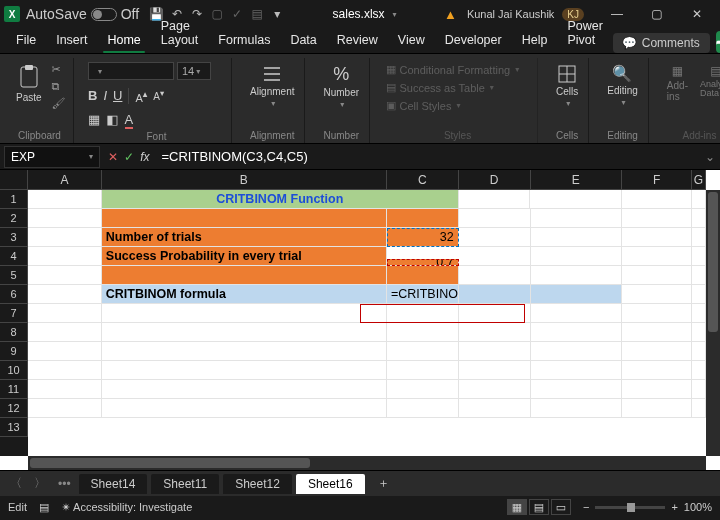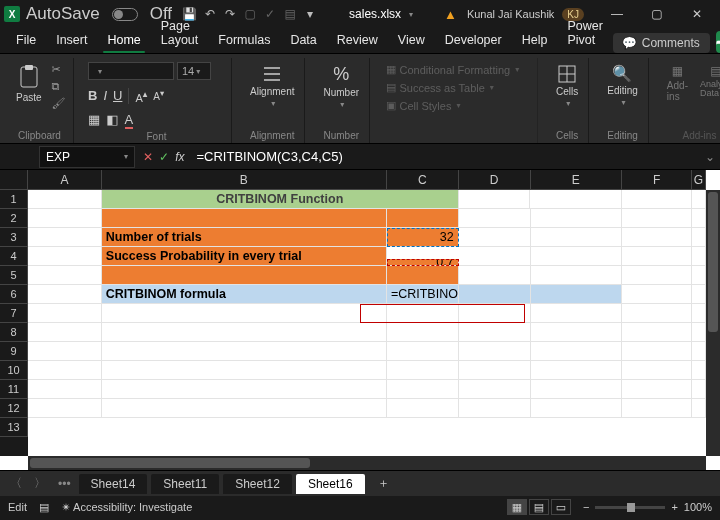--- a/index.html
+++ b/index.html
@@ -1,19 +1,19 @@
 <!DOCTYPE html>
 <html><head>
 <meta charset="utf-8">
 <style>
   * { box-sizing: border-box; margin: 0; padding: 0; font-family: "Segoe UI", Arial, sans-serif; }
   body { background: #1a1a1a; color: #ccc; width: 720px; height: 520px; overflow: hidden; font-size: 12px; }
   .title-bar { height: 28px; background: #1a1a1a; display: flex; align-items: center; padding: 0 4px; gap: 6px; }
   .excel-icon { width: 16px; height: 16px; background: #107c41; display:flex;align-items:center;justify-content:center;color:#fff;font-size:10px;font-weight:bold;border-radius:2px;}
-  .autosave { font-size: 17px; color:#ccc; display:flex; align-items:center; gap:12px;text-align:right;}
+  .autosave { font-size: 14px; color:#ccc; display:flex; align-items:center; gap:4px;text-align:right;}
   .pill { width:26px;height:13px;border:1px solid #888;border-radius:7px;display:flex;align-items:center;padding:0 1px;}
   .knob { width:9px;height:9px;border-radius:50%;background:#888;}
   .qat { display:flex; align-items:center; gap:4px; margin-left:4px;}
   .qat svg, .qat .glyph { width:16px; height:16px; }
   .glyph { display:inline-flex;align-items:center;justify-content:center;font-size:12px;color:#bbb;}
   .spacer { flex:1; }
   .filename { color:#fff; font-size:12px; }
   .warn { color:#f0a020; font-size:13px; margin-right:4px;}
   .userpill { background:#5a4020; color:#e8d090; border-radius:9px; font-size:10px; padding:1px 5px; margin-left:2px;}
   .winbtns { display:flex; gap:2px; margin-left:8px;}
@@ -30,38 +30,38 @@
   .group-body { flex:1; display:flex; align-items:flex-start; gap:4px; padding-top:4px;}
   .vgroup { display:flex; flex-direction:column; gap:2px;}
   .btn-lg { display:flex; flex-direction:column; align-items:center; justify-content:center; padding:2px 4px; gap:2px; color:#ccc;}
   .btn-lg .lbl { font-size:10px;}
   .sm { font-size:11px; color:#999; display:flex; align-items:center; gap:3px; padding:1px 2px;}
   .dim { opacity:0.45; }
   .fontbox { display:flex; gap:3px; align-items:center;}
   .fakeinput { background:#1a1a1a; border:1px solid #444; height:18px; font-size:11px; color:#aaa; padding:0 4px; display:flex; align-items:center;}
   .biu { display:flex; gap:6px; padding-top:4px;}
   .biu span { font-size:13px; color:#ccc;}
-  .namebox-row { height:26px; background:#1a1a1a; display:flex; align-items:center; border-bottom:1px solid #000;padding-left:35px;}
+  .namebox-row { height:26px; background:#1a1a1a; display:flex; align-items:center; border-bottom:1px solid #000;}
   .namebox { width:96px; height:22px; margin-left:4px; background:#111; border:1px solid #333; color:#fff; font-size:12px; padding:0 6px; display:flex; align-items:center; justify-content:space-between;}
   .fxbtns { display:flex; align-items:center; gap:6px; padding:0 8px; color:#aaa;}
   .fx-red { color:#e06060;}
   .fx-green { color:#60c060;}
   .fx-label { font-style:italic; color:#ccc;}
   .formula { flex:1; color:#fff; font-size:13px; padding-left:4px;}
   .expand { width:20px; text-align:center; color:#888;}
   .grid-wrap { position:relative; height:300px; background:#fff; overflow:hidden;}
   .corner { position:absolute; left:0; top:0; width:28px; height:20px; background:#1a1a1a; border-right:1px solid #444; border-bottom:1px solid #444;}
   .col-headers { position:absolute; left:28px; top:0; right:14px; height:20px; display:flex; background:#1a1a1a; color:#ccc;}
   .ch { border-right:1px solid #444; border-bottom:1px solid #444; display:flex; align-items:center; justify-content:center; font-size:12px;}
   .row-headers { position:absolute; left:0; top:20px; bottom:14px; width:28px; background:#1a1a1a; color:#ccc;}
   .rh { height:19px; border-bottom:1px solid #444; border-right:1px solid #444; display:flex; align-items:center; justify-content:center; font-size:11px;}
   .cells { position:absolute; left:28px; top:20px; right:14px; bottom:14px; }
   .row { display:flex; height:19px;}
   .cell { border-right:1px solid #e3e3e3; border-bottom:1px solid #e3e3e3; padding:0 4px; font-size:12.5px; display:flex; align-items:center; overflow:hidden; white-space:nowrap;}
-  .hdr-green { background:#a9d08e; font-weight:bold; color:#404040; justify-content:center;}
+  .hdr-green { background:#a9d08e; font-weight:bold; color:#1d4ed8; justify-content:center;}
   .orange { background:#ed7d31; color:#000; font-weight:bold;}
   .orange-r { background:#ed7d31; color:#000; justify-content:flex-end;}
   .blue { background:#bdd7ee; color:#000; font-weight:bold;}
   .blue-edit { background:#bdd7ee; color:#000; position:relative;}
   .marquee { outline:1.5px dashed; outline-offset:-1px;}
   .m-c3 { outline-color:#0070c0;} .m-c4 { outline-color:#c00000;margin-top:12px;} .m-c5 { outline-color:#7030a0;}
   .edit-outline { position:absolute; border:1.5px solid #c00000; pointer-events:none; }
   .vscroll { position:absolute; right:0; top:20px; bottom:14px; width:14px; background:#2b2b2b;}
   .vthumb { position:absolute; left:2px; right:2px; top:2px; height:140px; background:#555; border-radius:3px;}
   .hscroll { position:absolute; left:28px; right:14px; bottom:0; height:14px; background:#2b2b2b;}
@@ -217,20 +217,21 @@
           <span>▤</span>
           <span>Success as Table</span>
           <span class="caret">▾</span>
         </div>
       <div class="sm">
           <span>▣</span>
           <span>Cell Styles</span>
           <span class="caret">▾</span>
         </div>
     </div>
+    <div class="group-label">Styles</div>
   </div>
 
   <div class="group">
     <div class="group-body">
         <div class="btn-lg">
       <svg width="20" height="20">
             <rect x="2" y="2" width="16" height="16" fill="none" stroke="#ccc"></rect>
             <path d="M2 10h16M10 2v16" stroke="#ccc"></path>
           </svg>
       <span class="lbl">Cells</span>

